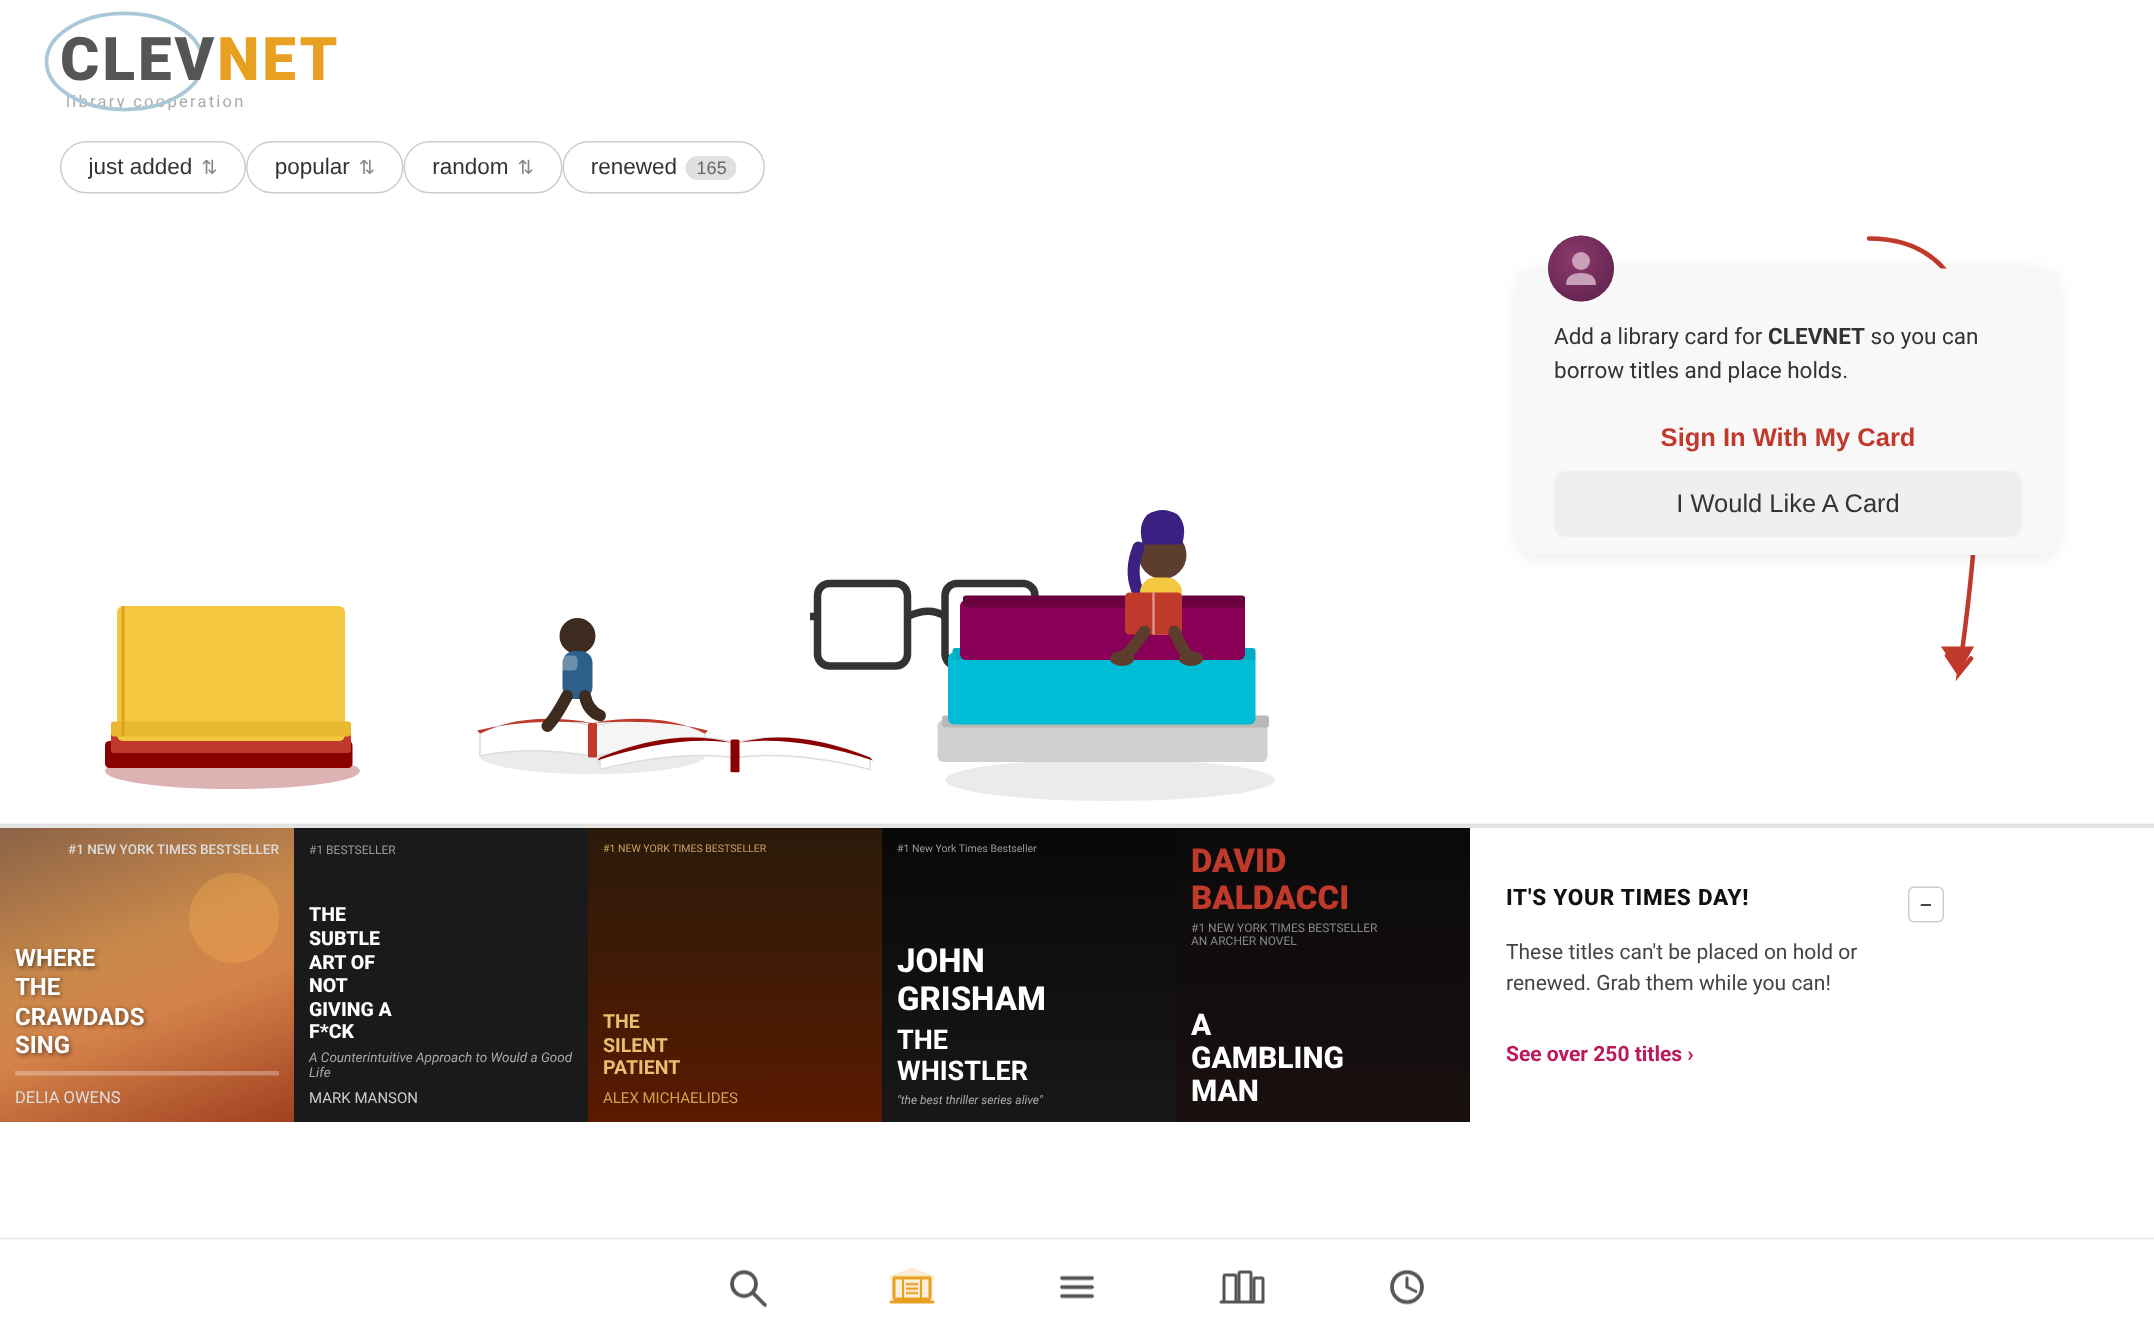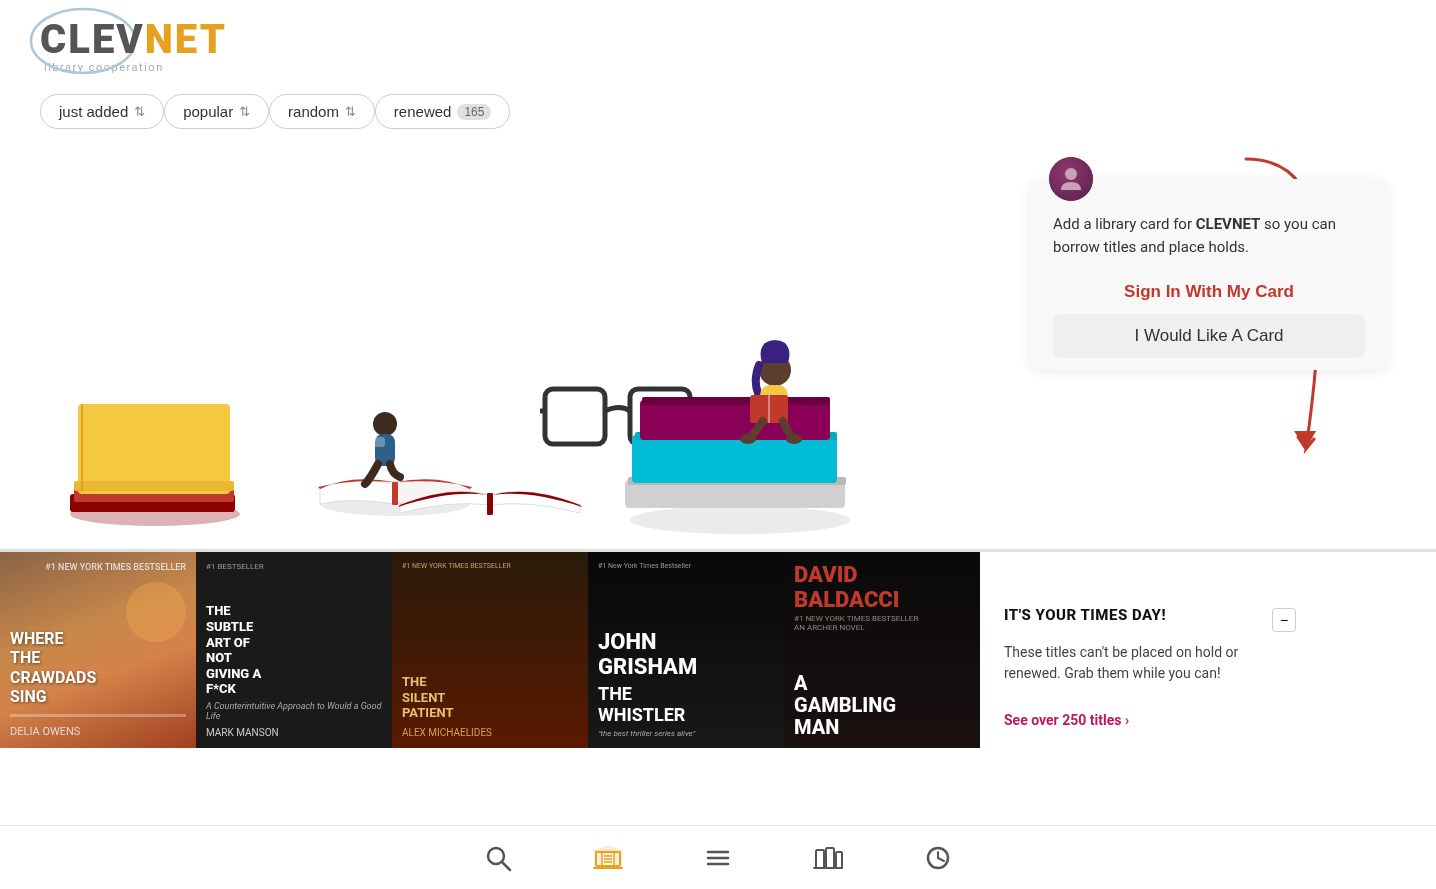--- a/index.html
+++ b/index.html
@@ -84,21 +84,21 @@
       cursor: pointer;
       padding: 12px 0;
       text-align: center;
     }
 
     
     .arrow-svg { position: absolute; right: 70px; top: 20px; z-index: 5; }
 
     
     .books-section { background: #fff; border-top: 1px solid #e0e0e0; padding: 0; }
-    .books-scroll-area { display: flex; align-items: flex-end; padding: 0; }
+    .books-scroll-area { display: flex; align-items: center; padding: 0; }
     .book-cover {
       width: 196px;
       height: 196px;
       flex-shrink: 0;
       overflow: hidden;
     }
 
     
     .lucky-panel {
       width: 340px;
@@ -293,21 +293,21 @@
       <line x1="149" y1="90" x2="149" y2="118" stroke="#fff" stroke-width="1.5" opacity="0.5"></line>
 
       <path d="M143,116 Q135,128 130,132" stroke="#5c3d2e" stroke-width="8" fill="none" stroke-linecap="round"></path>
       <path d="M163,116 Q168,128 172,132" stroke="#5c3d2e" stroke-width="8" fill="none" stroke-linecap="round"></path>
 
       <ellipse cx="128" cy="134" rx="8" ry="5" fill="#5c3d2e"></ellipse>
       <ellipse cx="174" cy="134" rx="8" ry="5" fill="#5c3d2e"></ellipse>
     </svg>
   </div>
 
-  <div class="popup-card" style="position:absolute;right:47px;top:30px;">
+  <div class="popup-card" style="position:absolute;right:64px;top:30px;">
 
     <div class="popup-avatar">
       <div class="popup-avatar-inner">
         <svg width="30" height="30" viewBox="0 0 30 30">
           <circle cx="15" cy="10" r="6" fill="#c8a0b8"></circle>
           <path d="M5,26 Q5,18 15,18 Q25,18 25,26" fill="#c8a0b8"></path>
         </svg>
       </div>
     </div>
     <div class="popup-text" style="margin-top:14px;">

